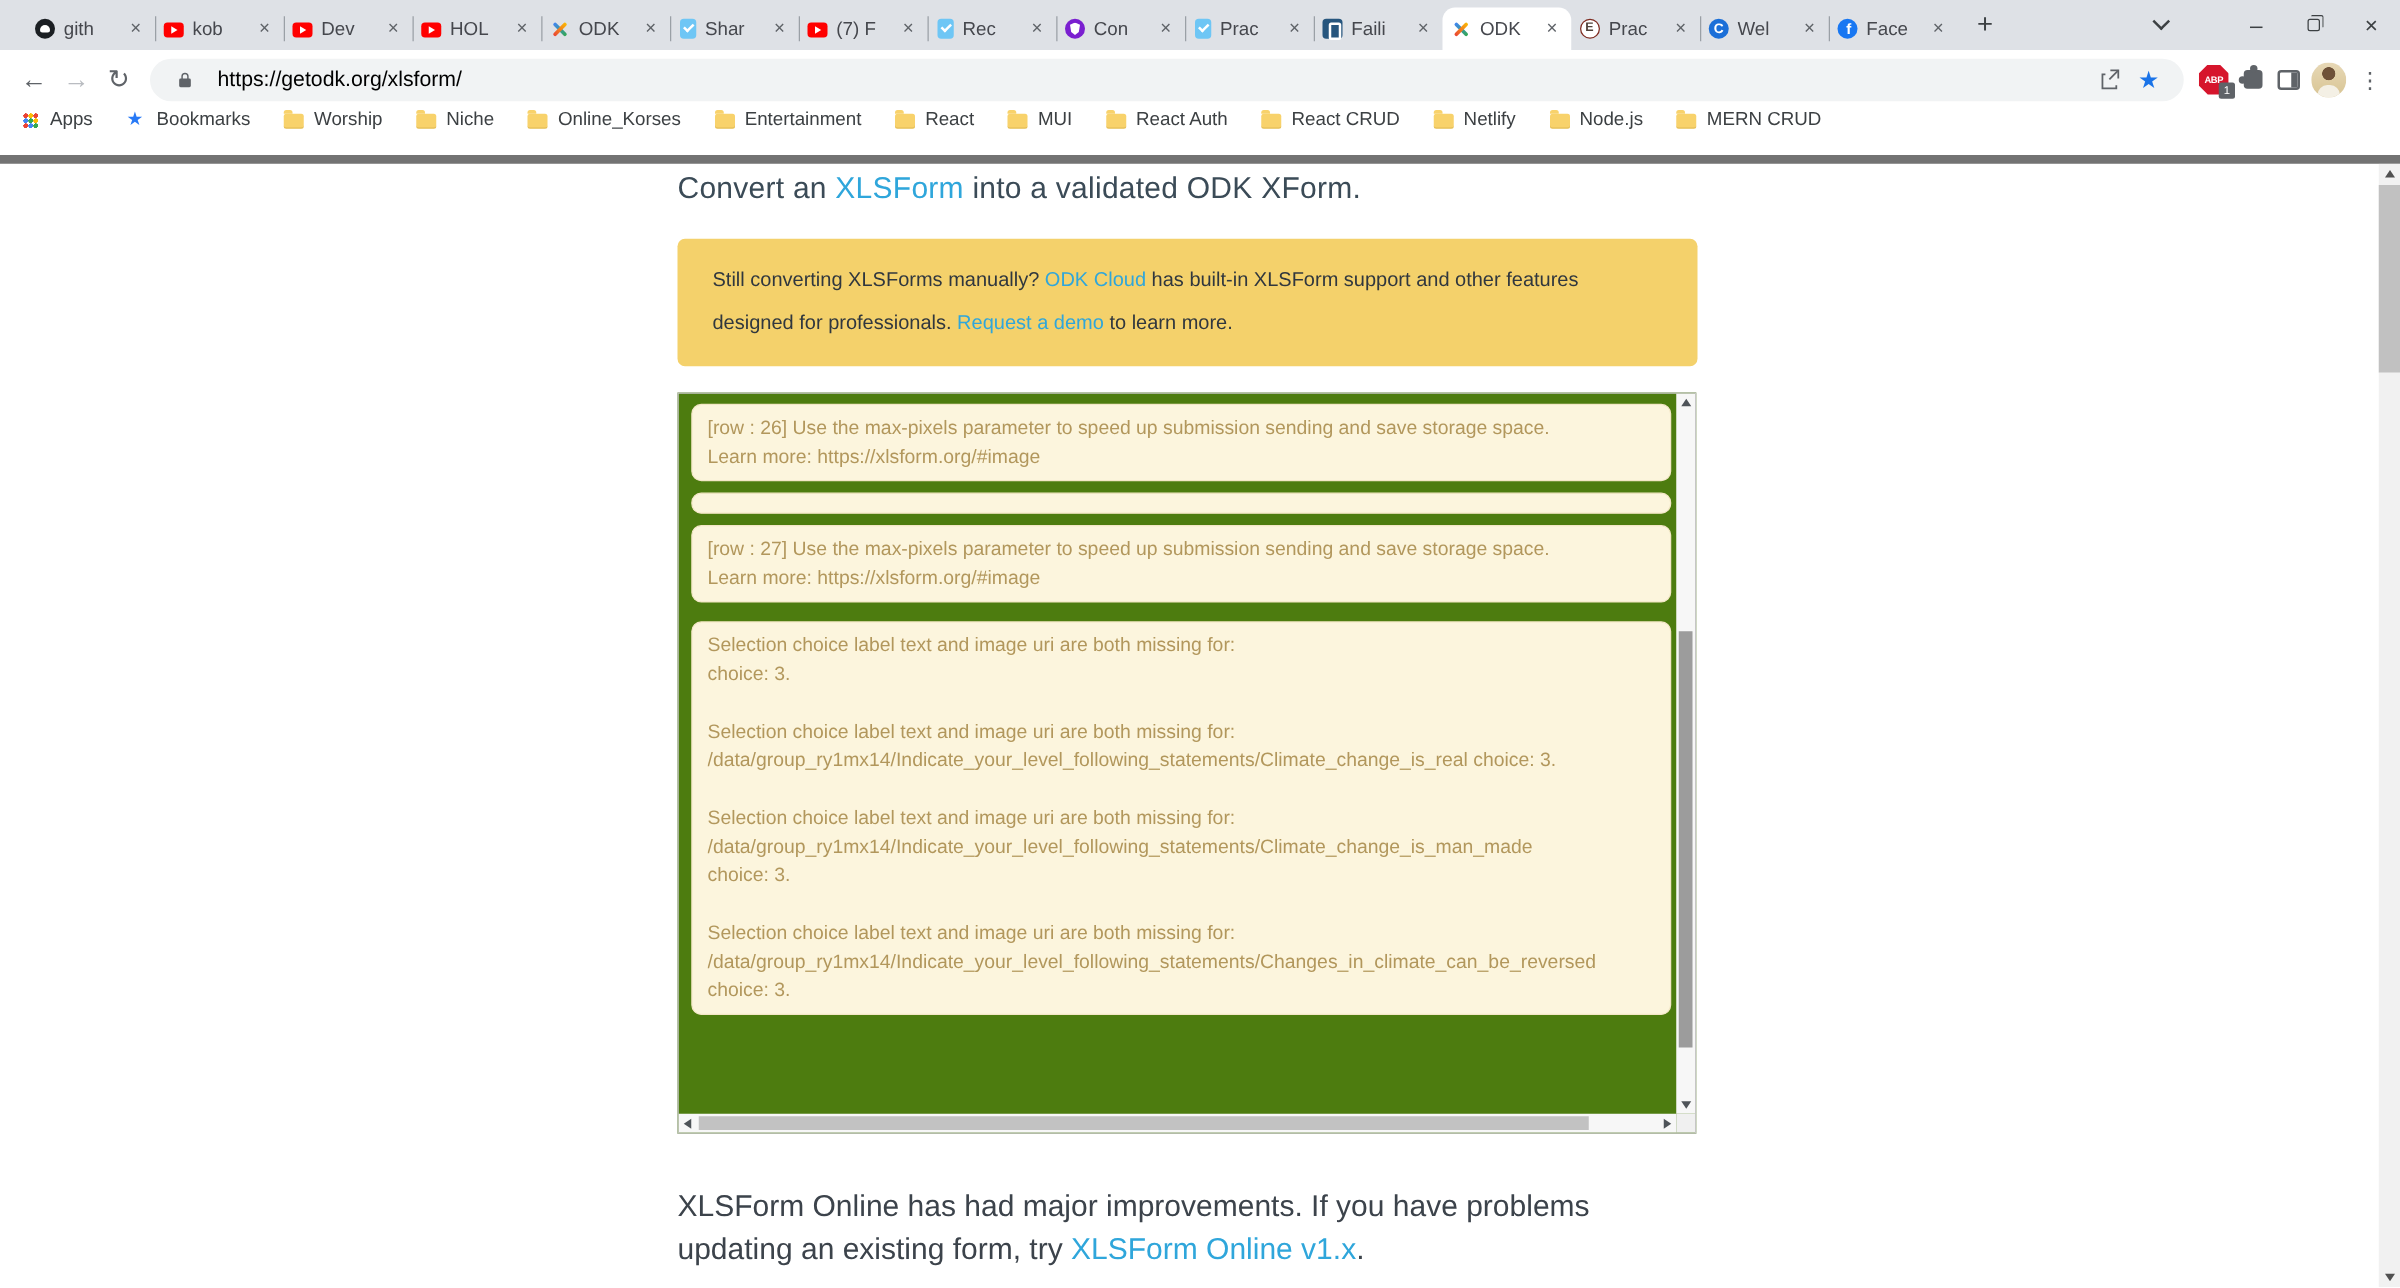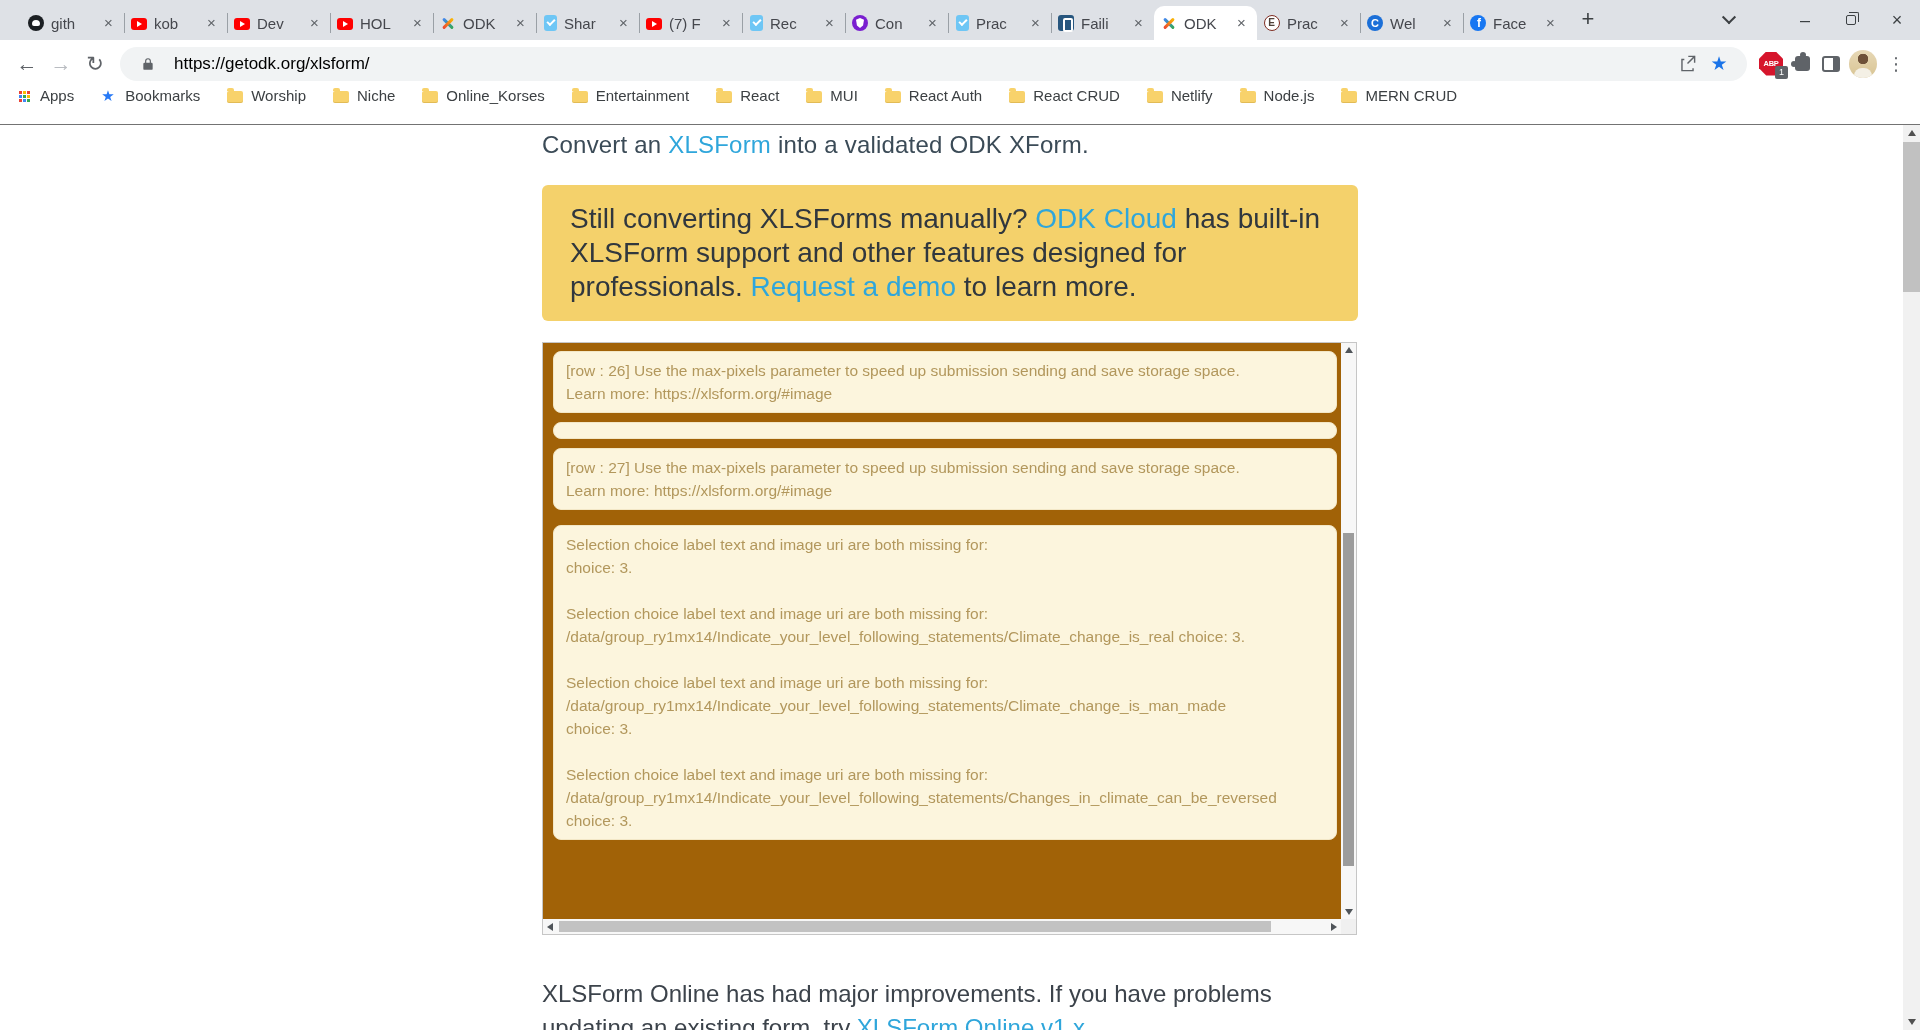--- a/index.html
+++ b/index.html
@@ -109,30 +109,30 @@
       radial-gradient(circle 1.9px at 2.5px 10.5px,#ea4335 95%,transparent),
       radial-gradient(circle 1.9px at 6.5px 10.5px,#4285f4 95%,transparent),
       radial-gradient(circle 1.9px at 10.5px 10.5px,#34a853 95%,transparent); }
   .bicon[data-icon="star"]::after { content:"★"; color:#2779f6; font-size:15px; line-height:16px; position:absolute; left:0; top:0; }
   .bicon[data-icon="folder"] { height:12px; margin-top:3px; background:#f8d26b; border-radius:2px;
     box-shadow:inset 0 -1px 0 rgba(160,120,20,.25); }
   .bicon[data-icon="folder"]::before { content:""; position:absolute; top:-3px; left:0; width:7px; height:3px;
     background:#f8d26b; border-radius:2px 2px 0 0; }
 
   
-  .content { position:relative; height:906px; background:#fff; border-top:1px solid #737373; overflow:hidden; }
+  .content { position:relative; height:906px; background:#fff; border-top:7px solid #737373; overflow:hidden; }
 
   .page-heading { margin:6px 0 0 542px; font-size:24px; font-weight:400; color:#3b4b57; letter-spacing:0.2px; }
   .page-heading a, .link { color:#2fa6db; text-decoration:none; cursor:pointer; }
 
   .callout { margin:26px 0 0 542px; width:816px; background:#f4d16b; border-radius:6px;
-    padding:17px 28px; font-size:28px; line-height:34px; color:#30373e; }
+    padding:17px 28px; font-size:16px; line-height:34px; color:#30373e; }
 
   .outbox { position:relative; margin:21px 0 0 542px; width:815px; height:593px;
-    border:1px solid #c6c6c6; background:#a16207; }
+    border:1px solid #c6c6c6; background:#4d7c0f; }
   .out-view { position:absolute; left:0; top:0; right:15px; bottom:15px; overflow:hidden; padding:8px 4px 8px 10px; }
   .walert { background:#fcf5dd; border:1px solid #f3e7c6; border-radius:8px; padding:7px 12px; margin-bottom:9px;
     font-size:15.5px; line-height:23px; color:#b2975c; overflow:hidden; }
   .walert.big { margin-top:15px; }
   .walert.empty { height:17px; padding:0 12px; }
   .wline { white-space:nowrap; min-height:23px; overflow:hidden; }
 
   
   .vscroll { position:absolute; top:0; right:0; bottom:15px; width:15px; background:#f7f7f7; }
   .vthumb { position:absolute; left:2px; right:2px; top:190px; height:333px; background:#9c9c9c; }

